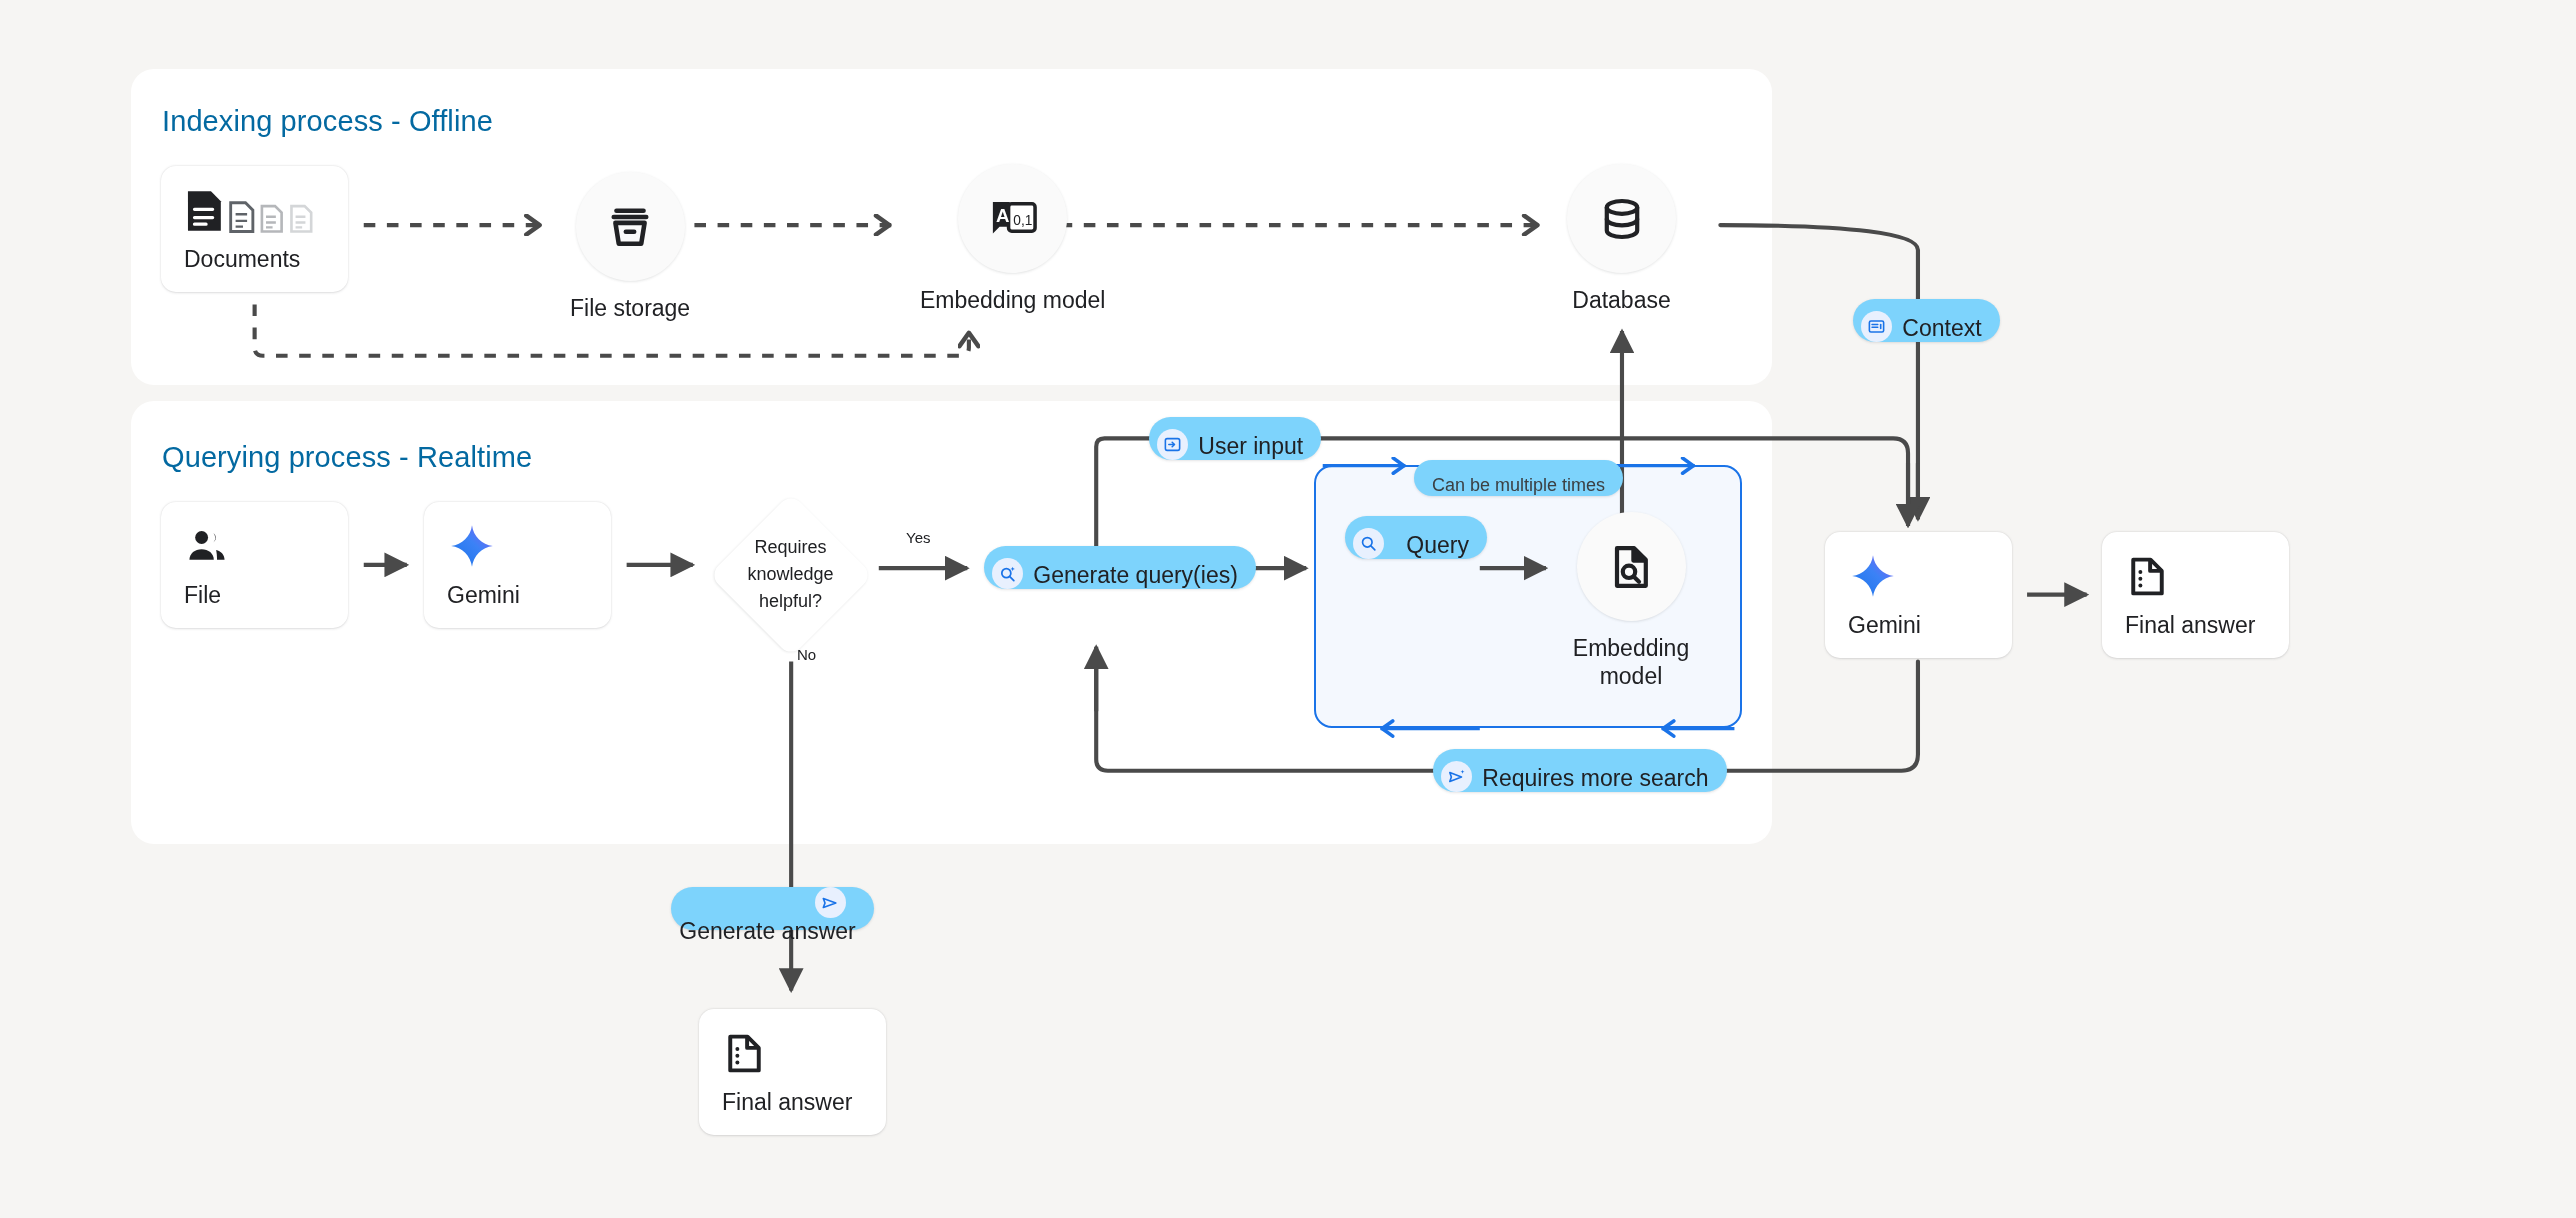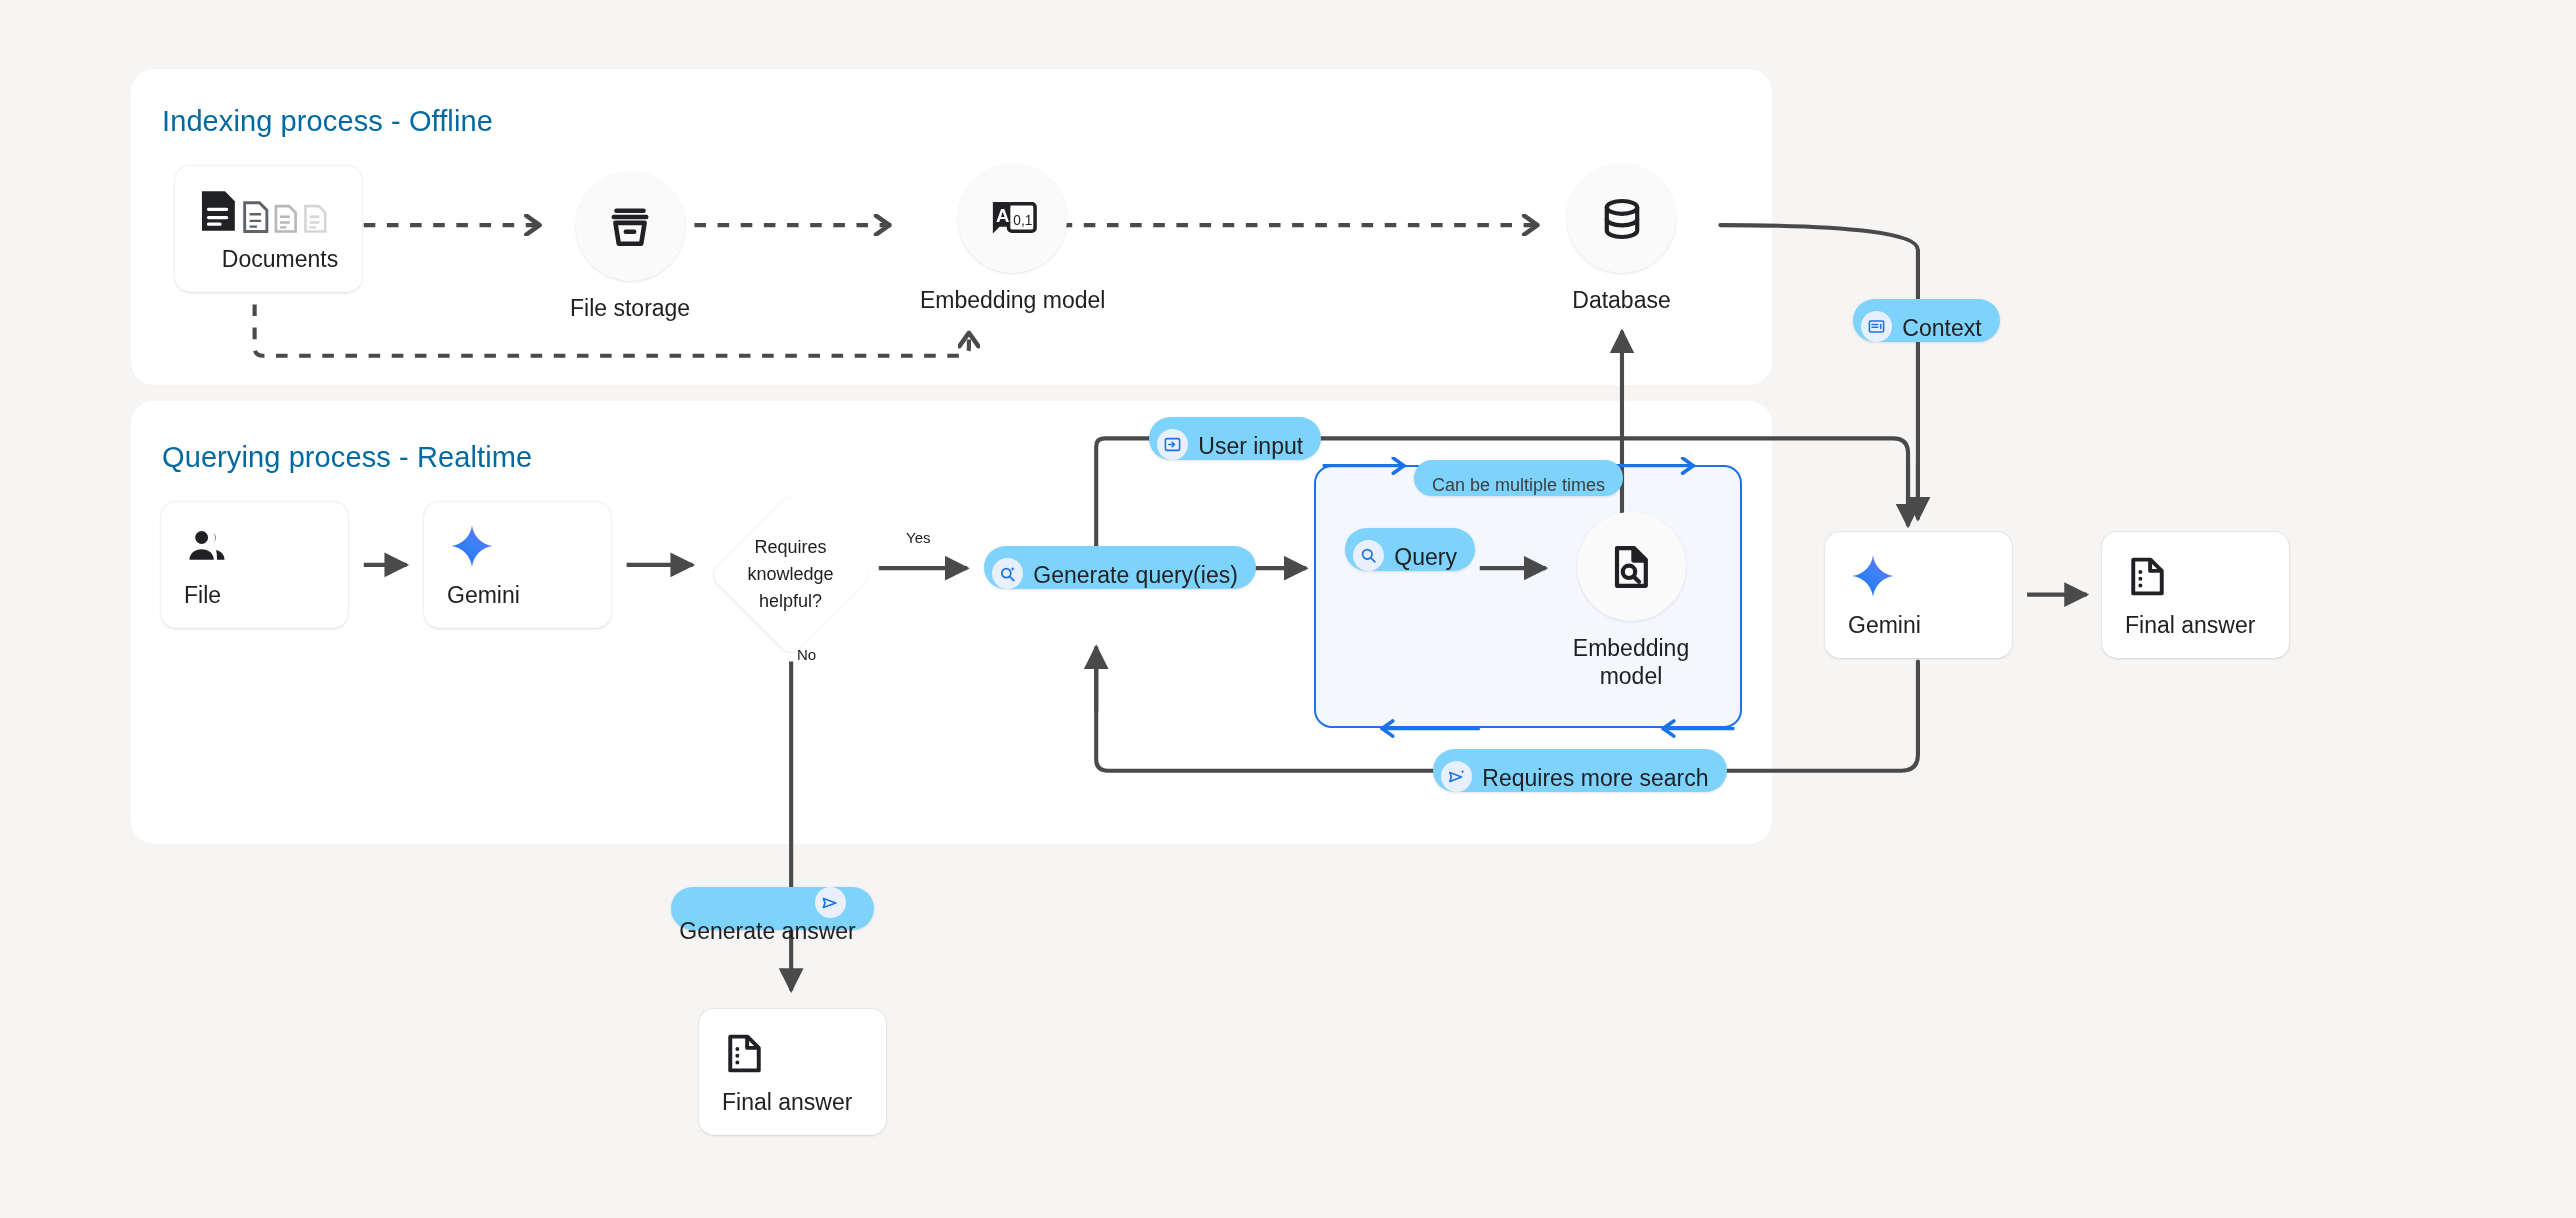--- a/index.html
+++ b/index.html
@@ -49,21 +49,21 @@
     box-sizing:border-box;
   }
   .card .icon { height:51px; display:flex; align-items:center; }
   .card .card-label {
     margin-top:10px;
     font-size:23px;
     color:#202124;
     white-space:nowrap;
   }
 
-  #node-documents   { left:175px;  top:166px; width:187px; height:126px;text-align:center; }
+  #node-documents   { left:161px;  top:166px; width:187px; height:126px; }
   #node-user        { left:161px;  top:502px; width:187px; height:126px; }
   #node-gemini-q    { left:424px;  top:502px; width:187px; height:126px; }
   #node-gemini-fin  { left:1825px; top:532px; width:187px; height:126px; }
   #node-final-right { left:2102px; top:532px; width:187px; height:126px; }
   #node-final-bot   { left:699px;  top:1009px; width:187px; height:126px; }
 
   
   .circle-node { position:absolute; display:flex; flex-direction:column; align-items:center; }
   .circle-node .bubble {
     width:109px; height:109px; border-radius:50%;
@@ -116,21 +116,21 @@
     margin-right:10px; flex:none;
   }
   .pill .pill-label { font-size:23px; color:#202124; }
   .pill.plain { padding:0 18px; }
   .pill.small { height:36px; }
   .pill.small .pill-label { font-size:18px; color:#3c4043; }
 
   #pill-context      { left:1853px; top:299px; }
   #pill-userinput    { left:1149px; top:417px; }
   #pill-genquery     { left:984px; top:546px; }
-  #pill-query        { left:1345px; top:528px; }
+  #pill-query        { left:1345px; top:516px;gap:12px; }
   #pill-multiple     { left:1414px; top:460px; }
   #pill-reqsearch    { left:1433px; top:749px; }
   #pill-genanswer    { left:671px;  top:887px;flex-direction:column; }
 
   
   #loop-box {
     position:absolute; left:1314px; top:465px; width:428px; height:263px;
     background:#f4f8fe;
     border:2.5px solid #1a73e8;
     border-radius:18px;

